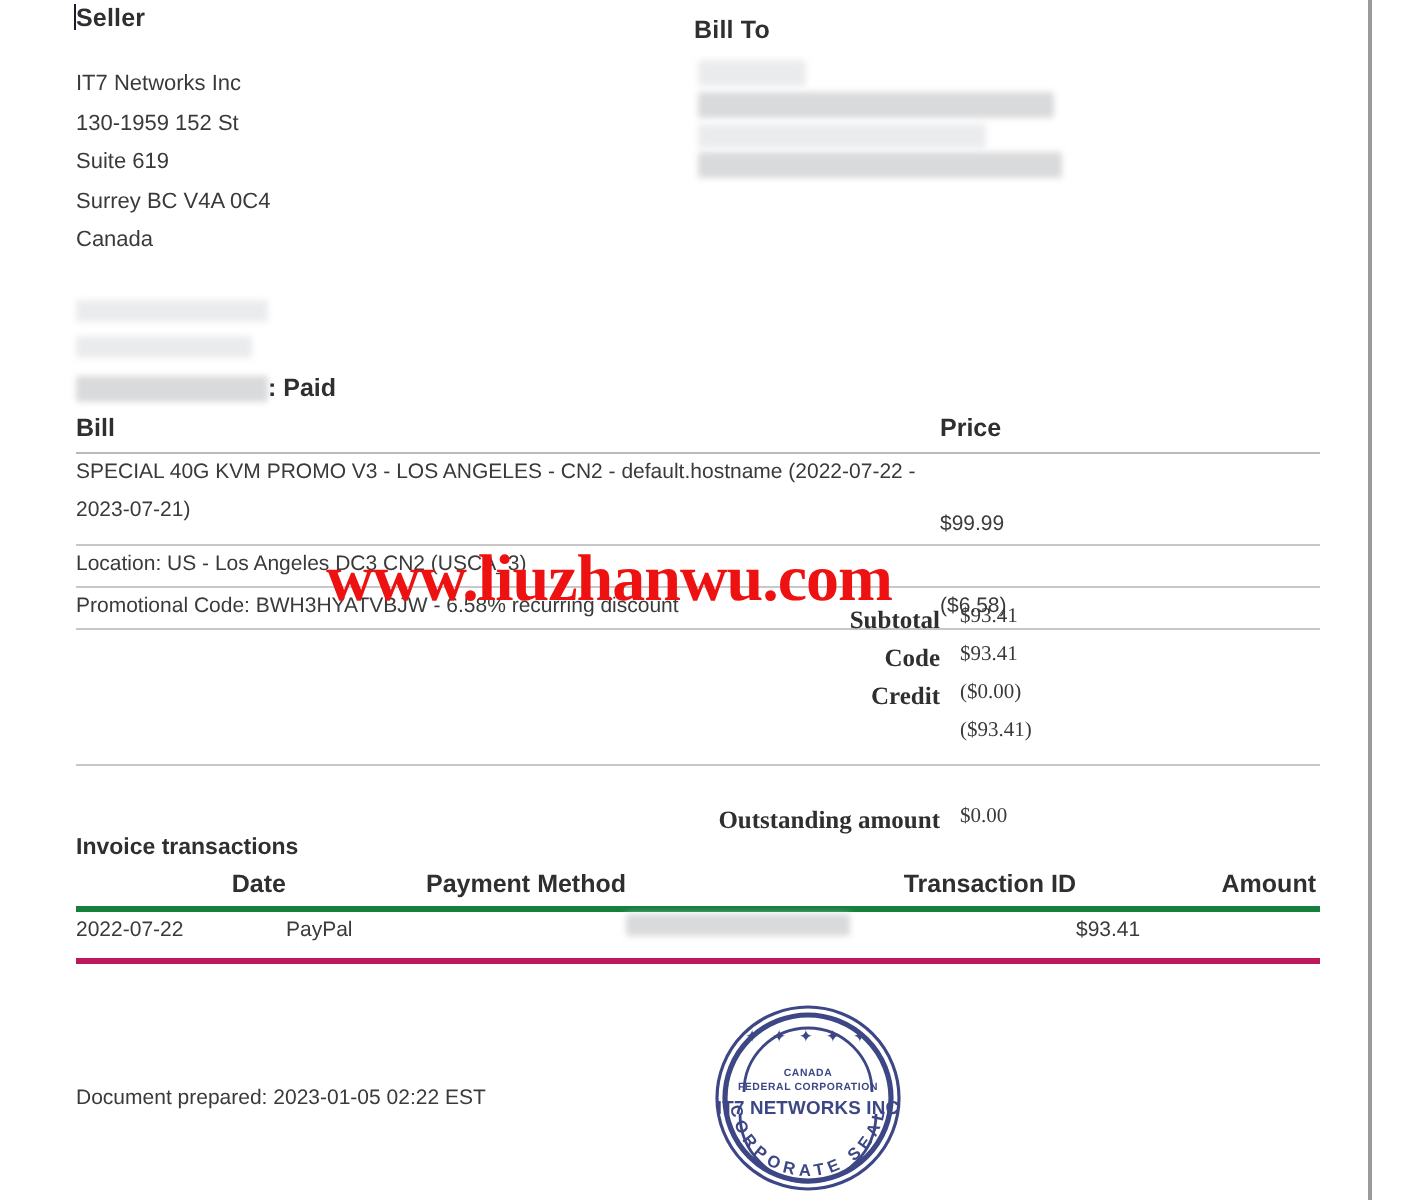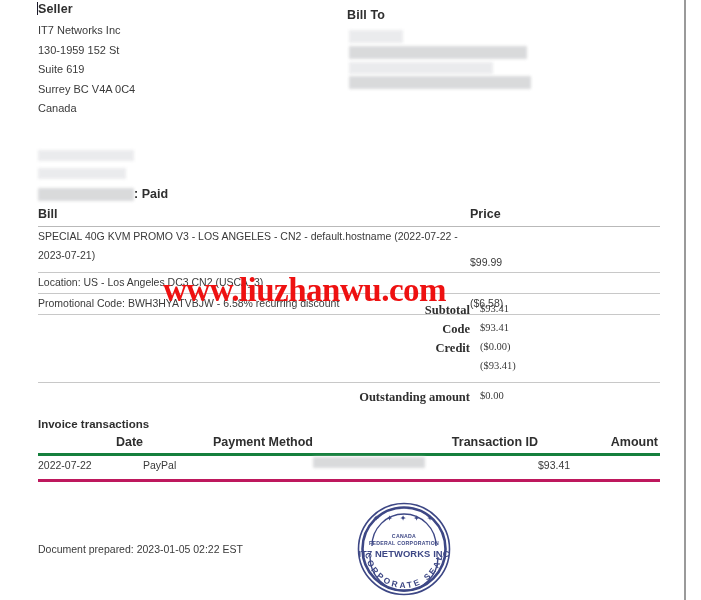--- a/index.html
+++ b/index.html
@@ -60,21 +60,21 @@
     line-height: 19.5px;
     white-space: nowrap;
   }
 
   .seller-block {
     position: absolute;
     left: 0;
     top: 2px;
     width: 300px;
   }
-  .seller-block .sec-title { margin-bottom: 5px; }
+  .seller-block .sec-title { margin-bottom: 17px; }
 
   .billto-block {
     position: absolute;
     left: 309px;
     top: 8px;
     width: 300px;
   }
   .billto-block .sec-title { margin-bottom: 8px; }
 
   
@@ -172,21 +172,21 @@
     top: 303px;
     width: 622px;
   }
   .trow {
     position: relative;
     height: 19px;
     font-family: Liberation Serif, serif;
   }
   .trow.outstanding {
     height: 21px;
-    padding-top: 7px;
+    padding-top: 20px;
     border-top: 1px solid #c8c8c8;
     margin-top: 3px;
   }
   .tlabel {
     position: absolute;
     left: 210px;
     width: 222px;
     text-align: right;
     font-size: 12.5px;
     font-weight: bold;

